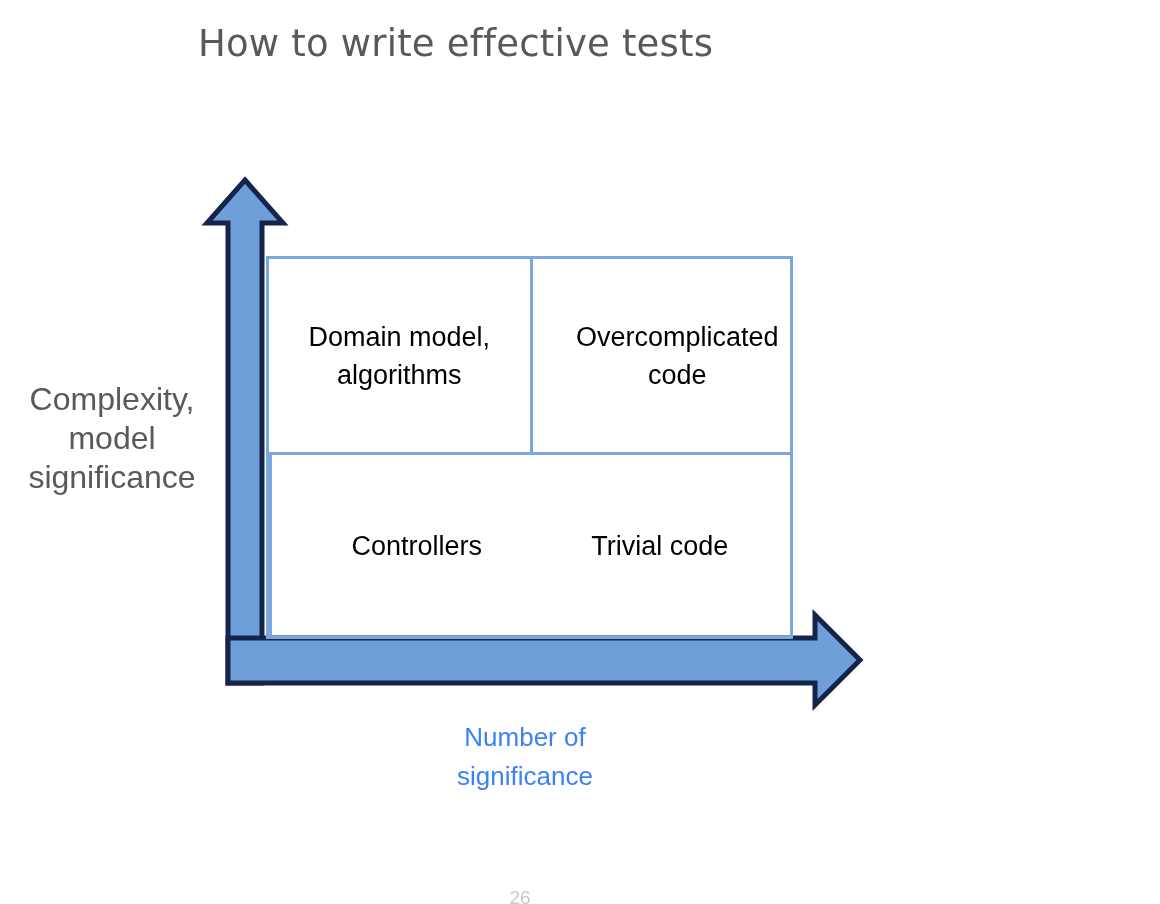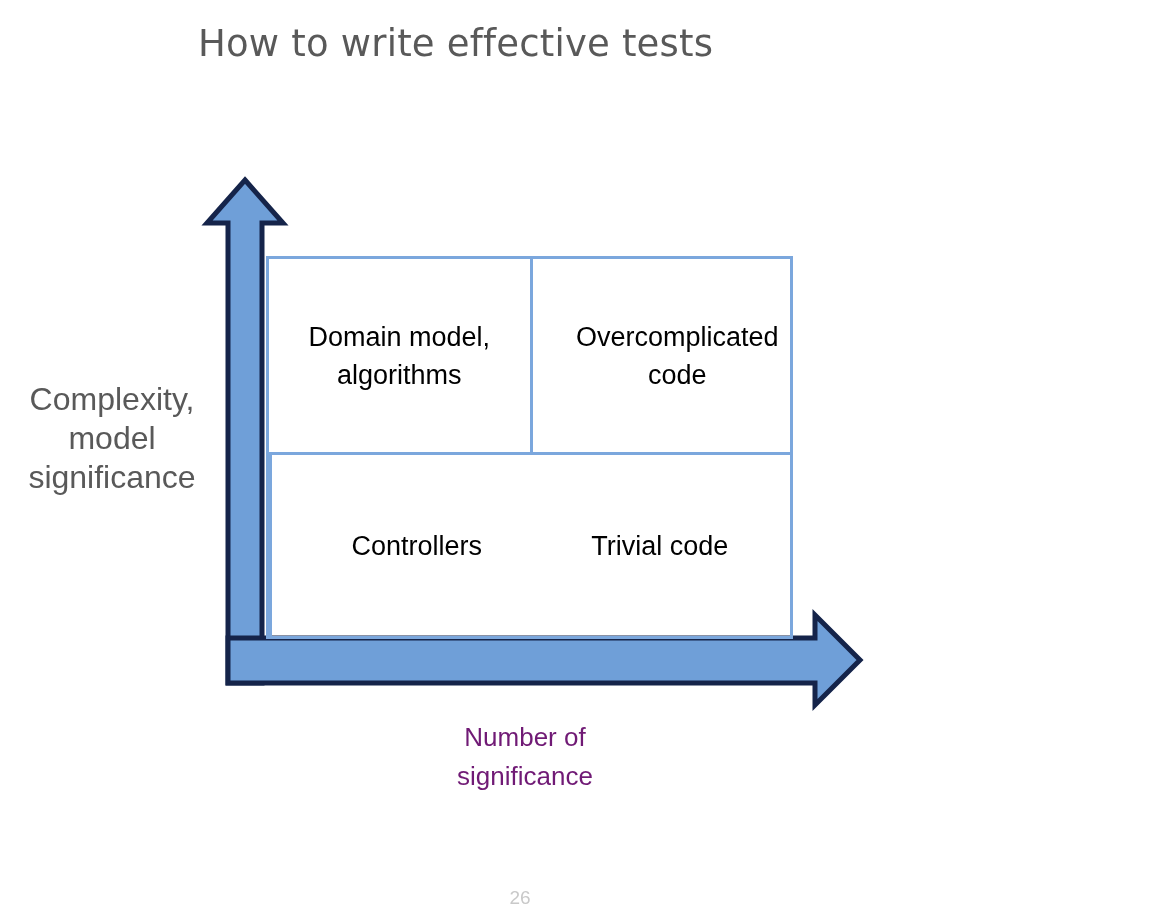--- a/index.html
+++ b/index.html
@@ -94,21 +94,21 @@
     font-family: "Liberation Sans", sans-serif;
   }
   #x-axis-label {
     position: absolute;
     left: 380px;
     top: 718px;
     width: 290px;
     text-align: center;
     font-size: 26px;
     line-height: 39px;
-    color: #701a75;
+    color: #3b82f6;
     font-family: "Liberation Sans", sans-serif;
   }
 
   
   #slide-number {
     position: absolute;
     left: 470px;
     top: 886px;
     width: 100px;
     text-align: center;

